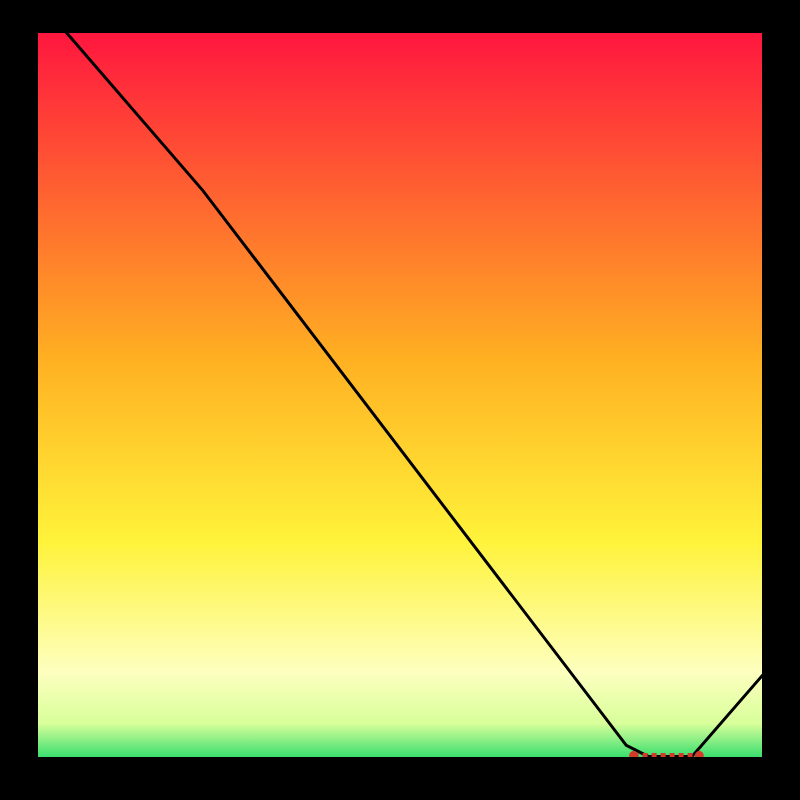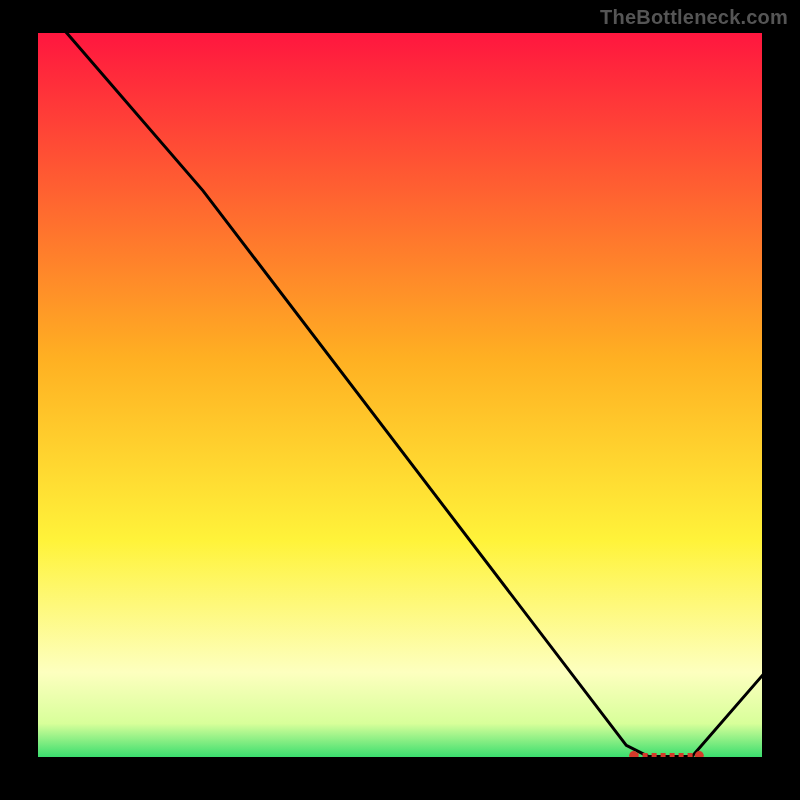--- a/index.html
+++ b/index.html
@@ -41,21 +41,20 @@
     top: 30px;
     width: 730px;
     height: 730px;
   }
 </style>
 </head>
 <body>
 
 <div class="outer">
 
-  <div class="watermark">TheBottleneck.com</div>
 
   <svg class="plot-svg" viewBox="0 0 730 730" preserveAspectRatio="none">
     <defs>
       <linearGradient id="bg-grad" x1="0" y1="0" x2="0" y2="1">
         <stop id="gs0" offset="0%" stop-color="#ff153f"></stop>
         <stop id="gs1" offset="45%" stop-color="#ffb022"></stop>
         <stop id="gs2" offset="70%" stop-color="#fff33a"></stop>
         <stop id="gs3" offset="88%" stop-color="#fdffbf"></stop>
         <stop id="gs4" offset="95%" stop-color="#d8ff9a"></stop>
         <stop id="gs5" offset="100%" stop-color="#2cdb6a"></stop>

